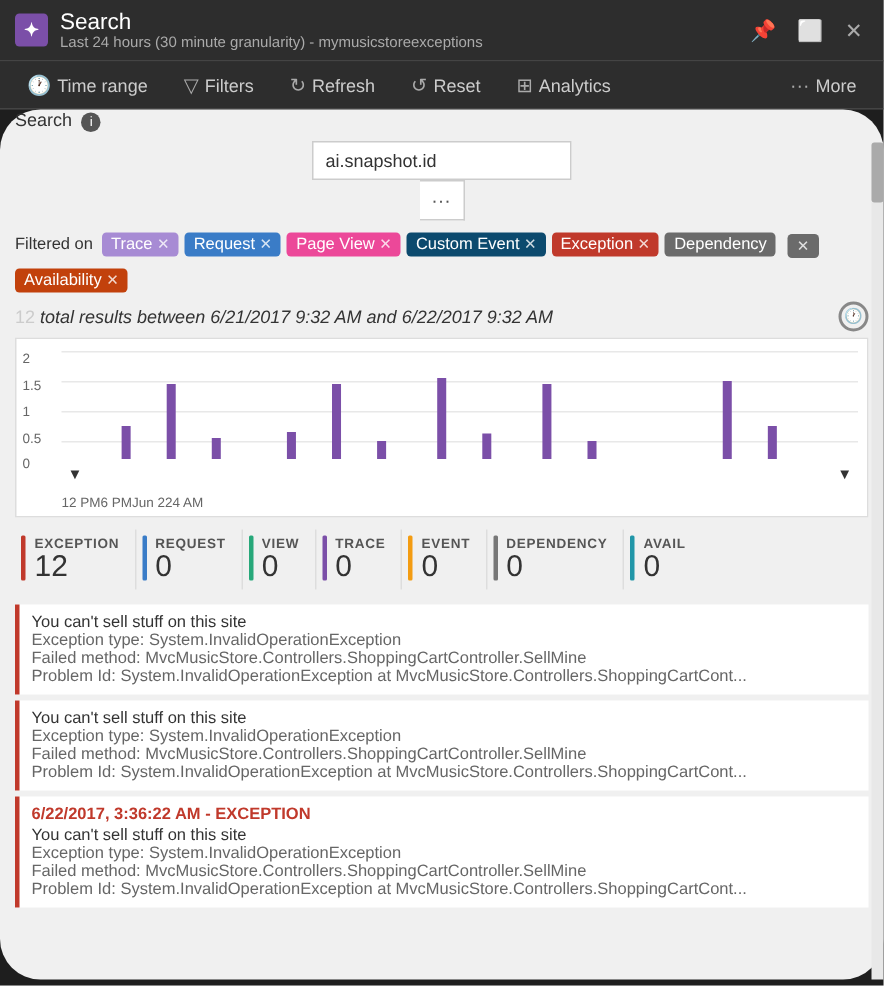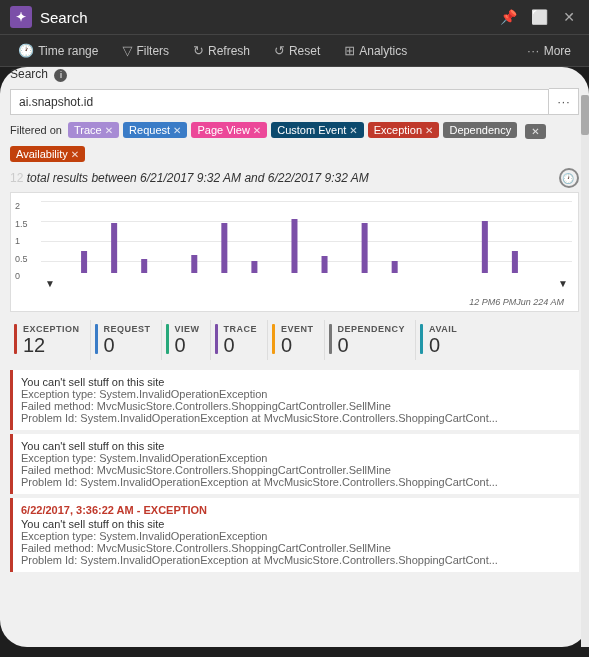--- a/index.html
+++ b/index.html
@@ -112,20 +112,21 @@
       font-size: 9px;
       text-align: center;
       line-height: 13px;
       margin-left: 3px;
       cursor: pointer;
     }
     .search-input-row {
       display: flex;
       align-items: center;
       margin-bottom: 6px;
+      flex-direction: column;
     }
     .search-input {
       flex: 1;
       padding: 5px 8px;
       border: 1px solid #ccc;
       background: white;
       font-size: 12px;
       color: #333;
       outline: none;
     }
@@ -216,27 +217,26 @@
       bottom: 30px;
     }
     .gridline {
       position: absolute;
       left: 0; right: 0;
       border-top: 1px solid #e8e8e8;
     }
     .chart-x-axis {
       position: absolute;
       left: 30px;
-      right: 14px;
+      right: 3px;
       bottom: 4px;
       display: flex;
-      justify-content: flex-end;
+      justify-content: flex-start;
       font-size: 9px;
       color: #666;
-      font-style: italic;
     }
     .metrics-row {
       display: flex;
       gap: 0;
       margin-bottom: 10px;
       flex-wrap: wrap;
     }
     .metric-item {
       display: flex;
       align-items: flex-start;
@@ -321,20 +321,21 @@
 
 <div class="outer-wrapper">
 
   <div class="title-bar">
     <div class="title-left">
       <div class="app-icon">
         <span>✦</span>
       </div>
       <div class="title-text-block">
         <h1>Search</h1>
+        <p>Last 24 hours (30 minute granularity) - mymusicstoreexceptions</p>
       </div>
     </div>
     <div class="title-controls">
       <span>📌</span>
       <span>⬜</span>
       <span>✕</span>
     </div>
   </div>
 
   <div class="toolbar">

